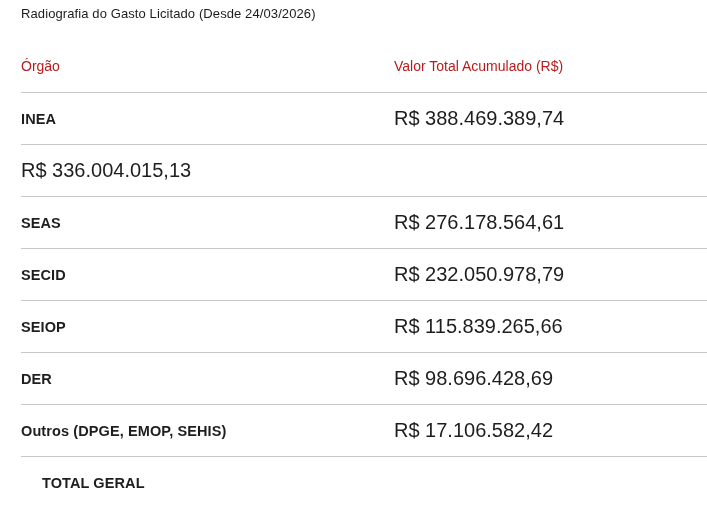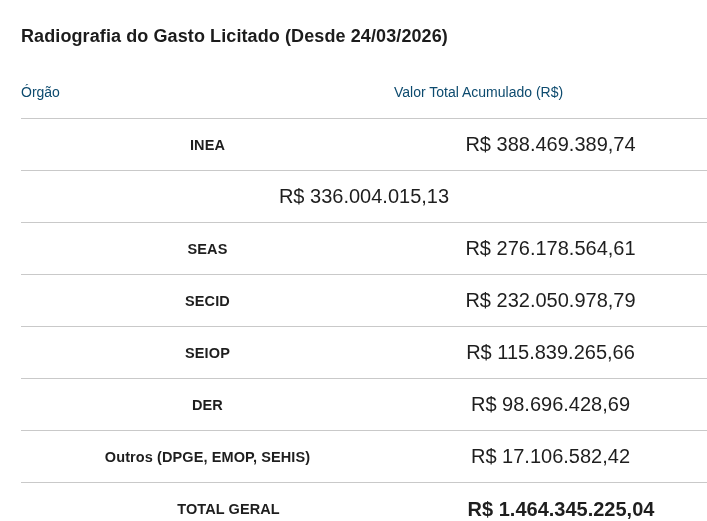--- a/index.html
+++ b/index.html
@@ -13,45 +13,44 @@
     overflow: hidden;
     font-family: "Liberation Sans", sans-serif;
     color: #1e1e1e;
     -webkit-font-smoothing: antialiased;
   }
   .wrap {
     padding-left: 21px;
     padding-right: 0;
   }
   .title {
-    padding-top: 26px;
-    font-size: 18px;
-    font-weight: 700;
+    padding-top: 6px;
+    font-size: 13px;
+    font-weight: 400;
     letter-spacing: 0.1px;
     color: #1c1c1c;
   }
   .header-row {
     display: flex;
     align-items: flex-end;
     padding-top: 37px;
     padding-bottom: 18px;
     border-bottom: 1px solid #c9c9c9;
   }
   .header-cell {
     font-size: 14px;
     font-weight: 400;
-    color: #0c4a6e;
+    color: #b91c1c;
   }
   .row {
     display: flex;
     align-items: center;
     height: 52px;
     border-bottom: 1px solid #c9c9c9;
     box-sizing: border-box;
-    text-align: center;
   }
   .row.total {
     border-bottom: none;
     margin-left: 21px;
   }
   .col1 {
     width: 373px;
     flex: 0 0 373px;
   }
   .col2 {
@@ -107,16 +106,15 @@
         <div class="col2 val">R$ 98.696.428,69</div>
       </div>
       <div class="row">
         <div class="col1 org">Outros (DPGE, EMOP, SEHIS)</div>
         <div class="col2 val">R$ 17.106.582,42</div>
       </div>
     </div>
 
   <div class="row total">
     <div class="col1 org">TOTAL GERAL</div>
-    <div class="col2 val">R$ 1.464.345.225,04</div>
   </div>
 
 </div>
 
 </body></html>

